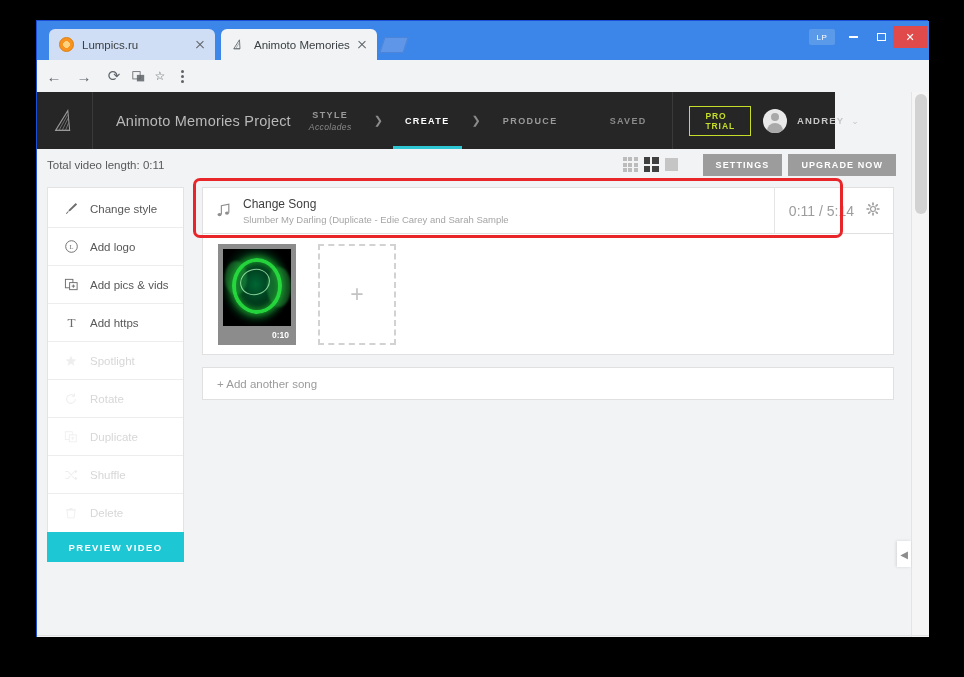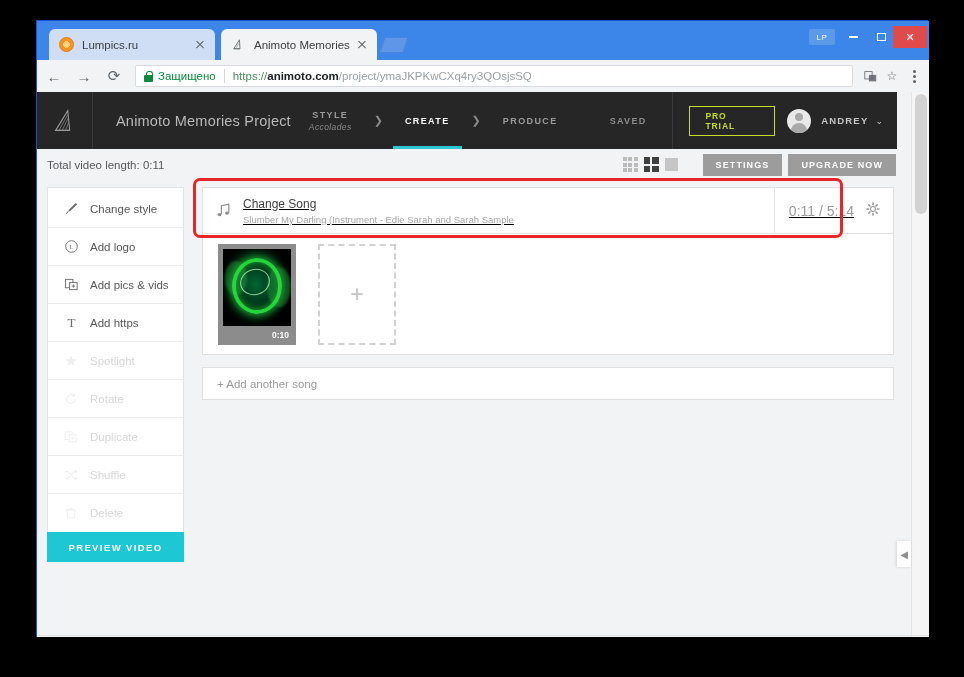--- a/index.html
+++ b/index.html
@@ -148,21 +148,21 @@
   #viewport {
     position: absolute; left: 0; top: 71px;
     width: 892px; height: 545px;
     background: #f2f3f5;
     overflow: hidden;
   }
 
   
   #app-header {
     position: absolute; left: 0; top: 0;
-    width: 860px; height: 57px;
+    width: 798px; height: 57px;
     background: #262626;
     display: flex; align-items: center;
   }
   #logo-cell {
     width: 56px; height: 57px; flex: 0 0 auto;
     display: flex; align-items: center; justify-content: center;
     border-right: 1px solid #3a3a3a;
   }
   #proj-title {
     margin-left: 23px; color: #b9b9b9;
@@ -274,21 +274,21 @@
     font-size: 9.5px; font-weight: 700; letter-spacing: 1.4px;
     font-family: "Liberation Sans", sans-serif;
   }
 
   
   #main-col { position: absolute; left: 165px; top: 95px; width: 692px; }
 
   #song-card {
     position: relative;
     background: #fff; border: 1px solid #e0e0e0;
-    height: 47px; display: flex; align-items: center; text-decoration: underline;
+    height: 47px; display: flex; align-items: center;
   }
   #note-icon {
     width: 40px; flex: 0 0 auto;
     display: flex; align-items: center; justify-content: center;
     color: #8e8e8e; font-size: 19px;
   }
   #song-texts { flex: 1 1 auto; }
   #song-title { color: #3f3f3f; font-size: 12px; }
   #song-sub { color: #a5a5a5; font-size: 9.5px; margin-top: 3px; }
   #song-right {
@@ -423,26 +423,20 @@
     <div class="winbtn" id="btn-close">
       <span>✕</span>
     </div>
   </div>
 
   <div id="omnibar">
     <div class="navbtn">←</div>
     <div class="navbtn">→</div>
     <div class="navbtn">⟳</div>
 
-    <div id="urlbox">
-      <span id="lock"></span>
-      <span id="secure-label">Защищено</span>
-      <span id="url-sep"></span>
-      <span id="url-text"><span class="scheme">https://</span><b>animoto.com</b><span>/project/ymaJKPKwCXq4ry3QOsjsSQ</span></span>
-    </div>
 
     <div class="omnibox-icon">
       <svg width="13" height="13" viewBox="0 0 16 16" aria-hidden="true">
         <rect x="1" y="2" width="9" height="9" fill="none" stroke="#5f6368" stroke-width="1"></rect>
         <rect x="6" y="6" width="9" height="8" fill="#5f6368" opacity=".85"></rect>
       </svg>
     </div>
     <div class="omnibox-icon">☆</div>
     <div id="menu-dots">
         <i></i>
@@ -616,21 +610,21 @@
       <div id="song-card">
         <div id="note-icon">
           <svg width="17" height="17" viewBox="0 0 16 16" aria-hidden="true">
             <path d="M6 11.6 V3.4 L13 2 V10.2" fill="none" stroke="#8e8e8e" stroke-width="1.1"></path>
             <ellipse cx="4.3" cy="11.8" rx="1.9" ry="1.5" fill="#8e8e8e"></ellipse>
             <ellipse cx="11.3" cy="10.4" rx="1.9" ry="1.5" fill="#8e8e8e"></ellipse>
           </svg>
         </div>
         <div id="song-texts">
           <div id="song-title">Change Song</div>
-          <div id="song-sub">Slumber My Darling (Instrument - Edie Sarah and Sarah Sample</div>
+          <div id="song-sub">Slumber My Darling (Duplicate - Edie Carey and Sarah Sample</div>
         </div>
         <div id="song-right">
           <span id="song-time">0:11 / 5:14</span>
           <span id="gear">
             <svg width="14" height="14" viewBox="0 0 16 16" aria-hidden="true">
               <path d="M8 5.2 a2.8 2.8 0 1 0 0 5.6 a2.8 2.8 0 1 0 0 -5.6 Z" fill="none" stroke="#9c9c9c" stroke-width="1.3"></path>
               <g stroke="#9c9c9c" stroke-width="1.9" stroke-linecap="round">
                 <path d="M8 1.2 v1.9 M8 12.9 v1.9 M1.2 8 h1.9 M12.9 8 h1.9"></path>
                 <path d="M3.2 3.2 l1.35 1.35 M11.45 11.45 l1.35 1.35 M12.8 3.2 l-1.35 1.35 M4.55 11.45 l-1.35 1.35"></path>
               </g>

